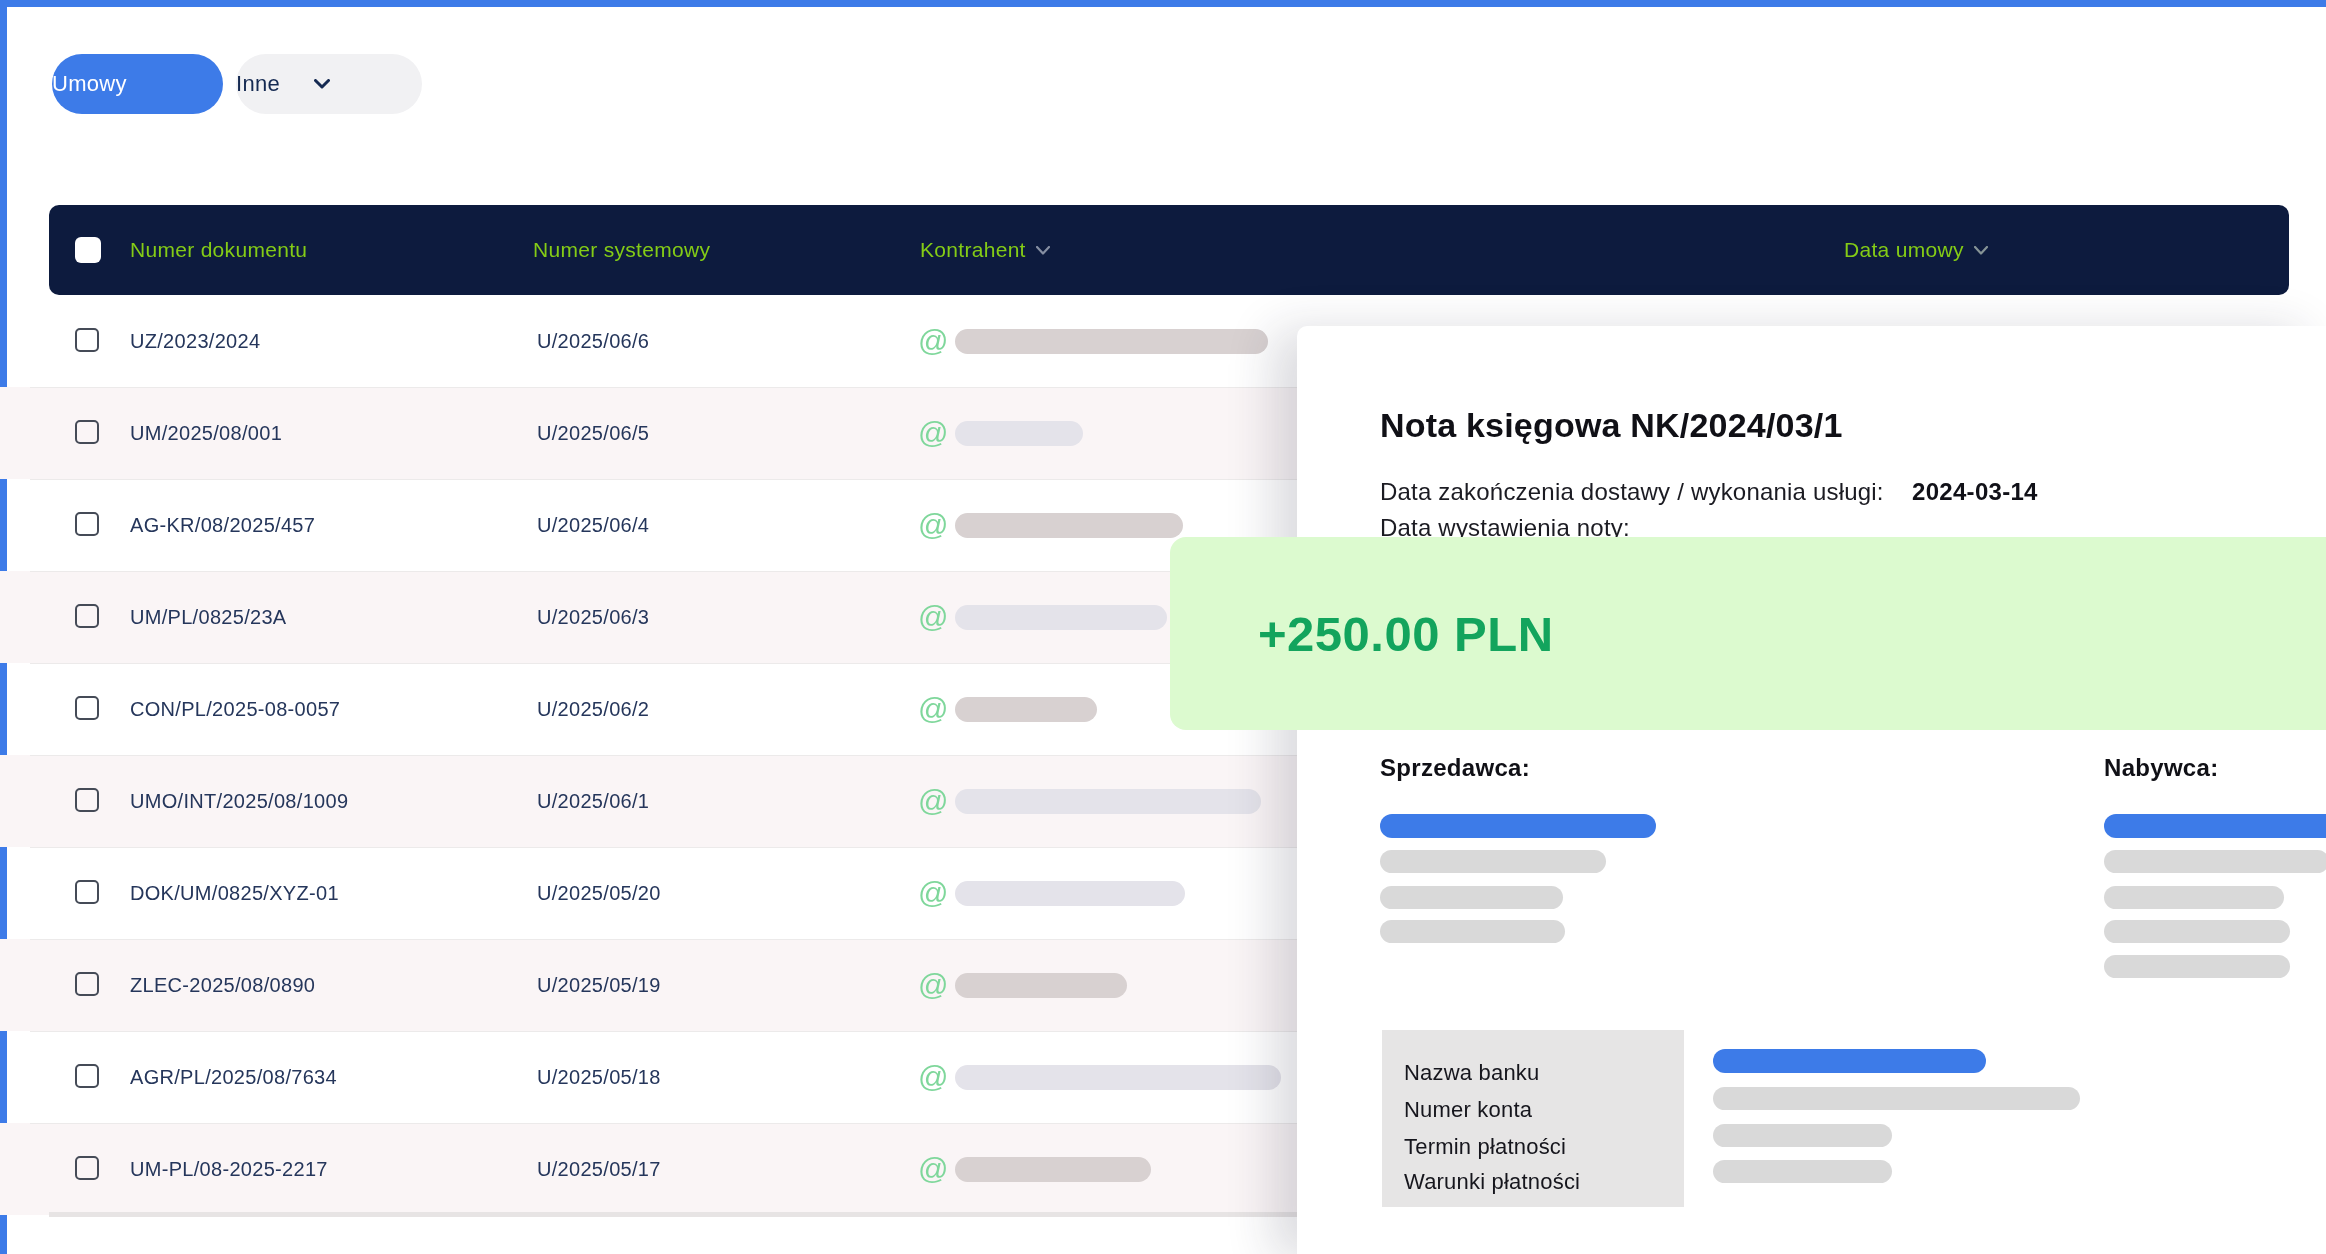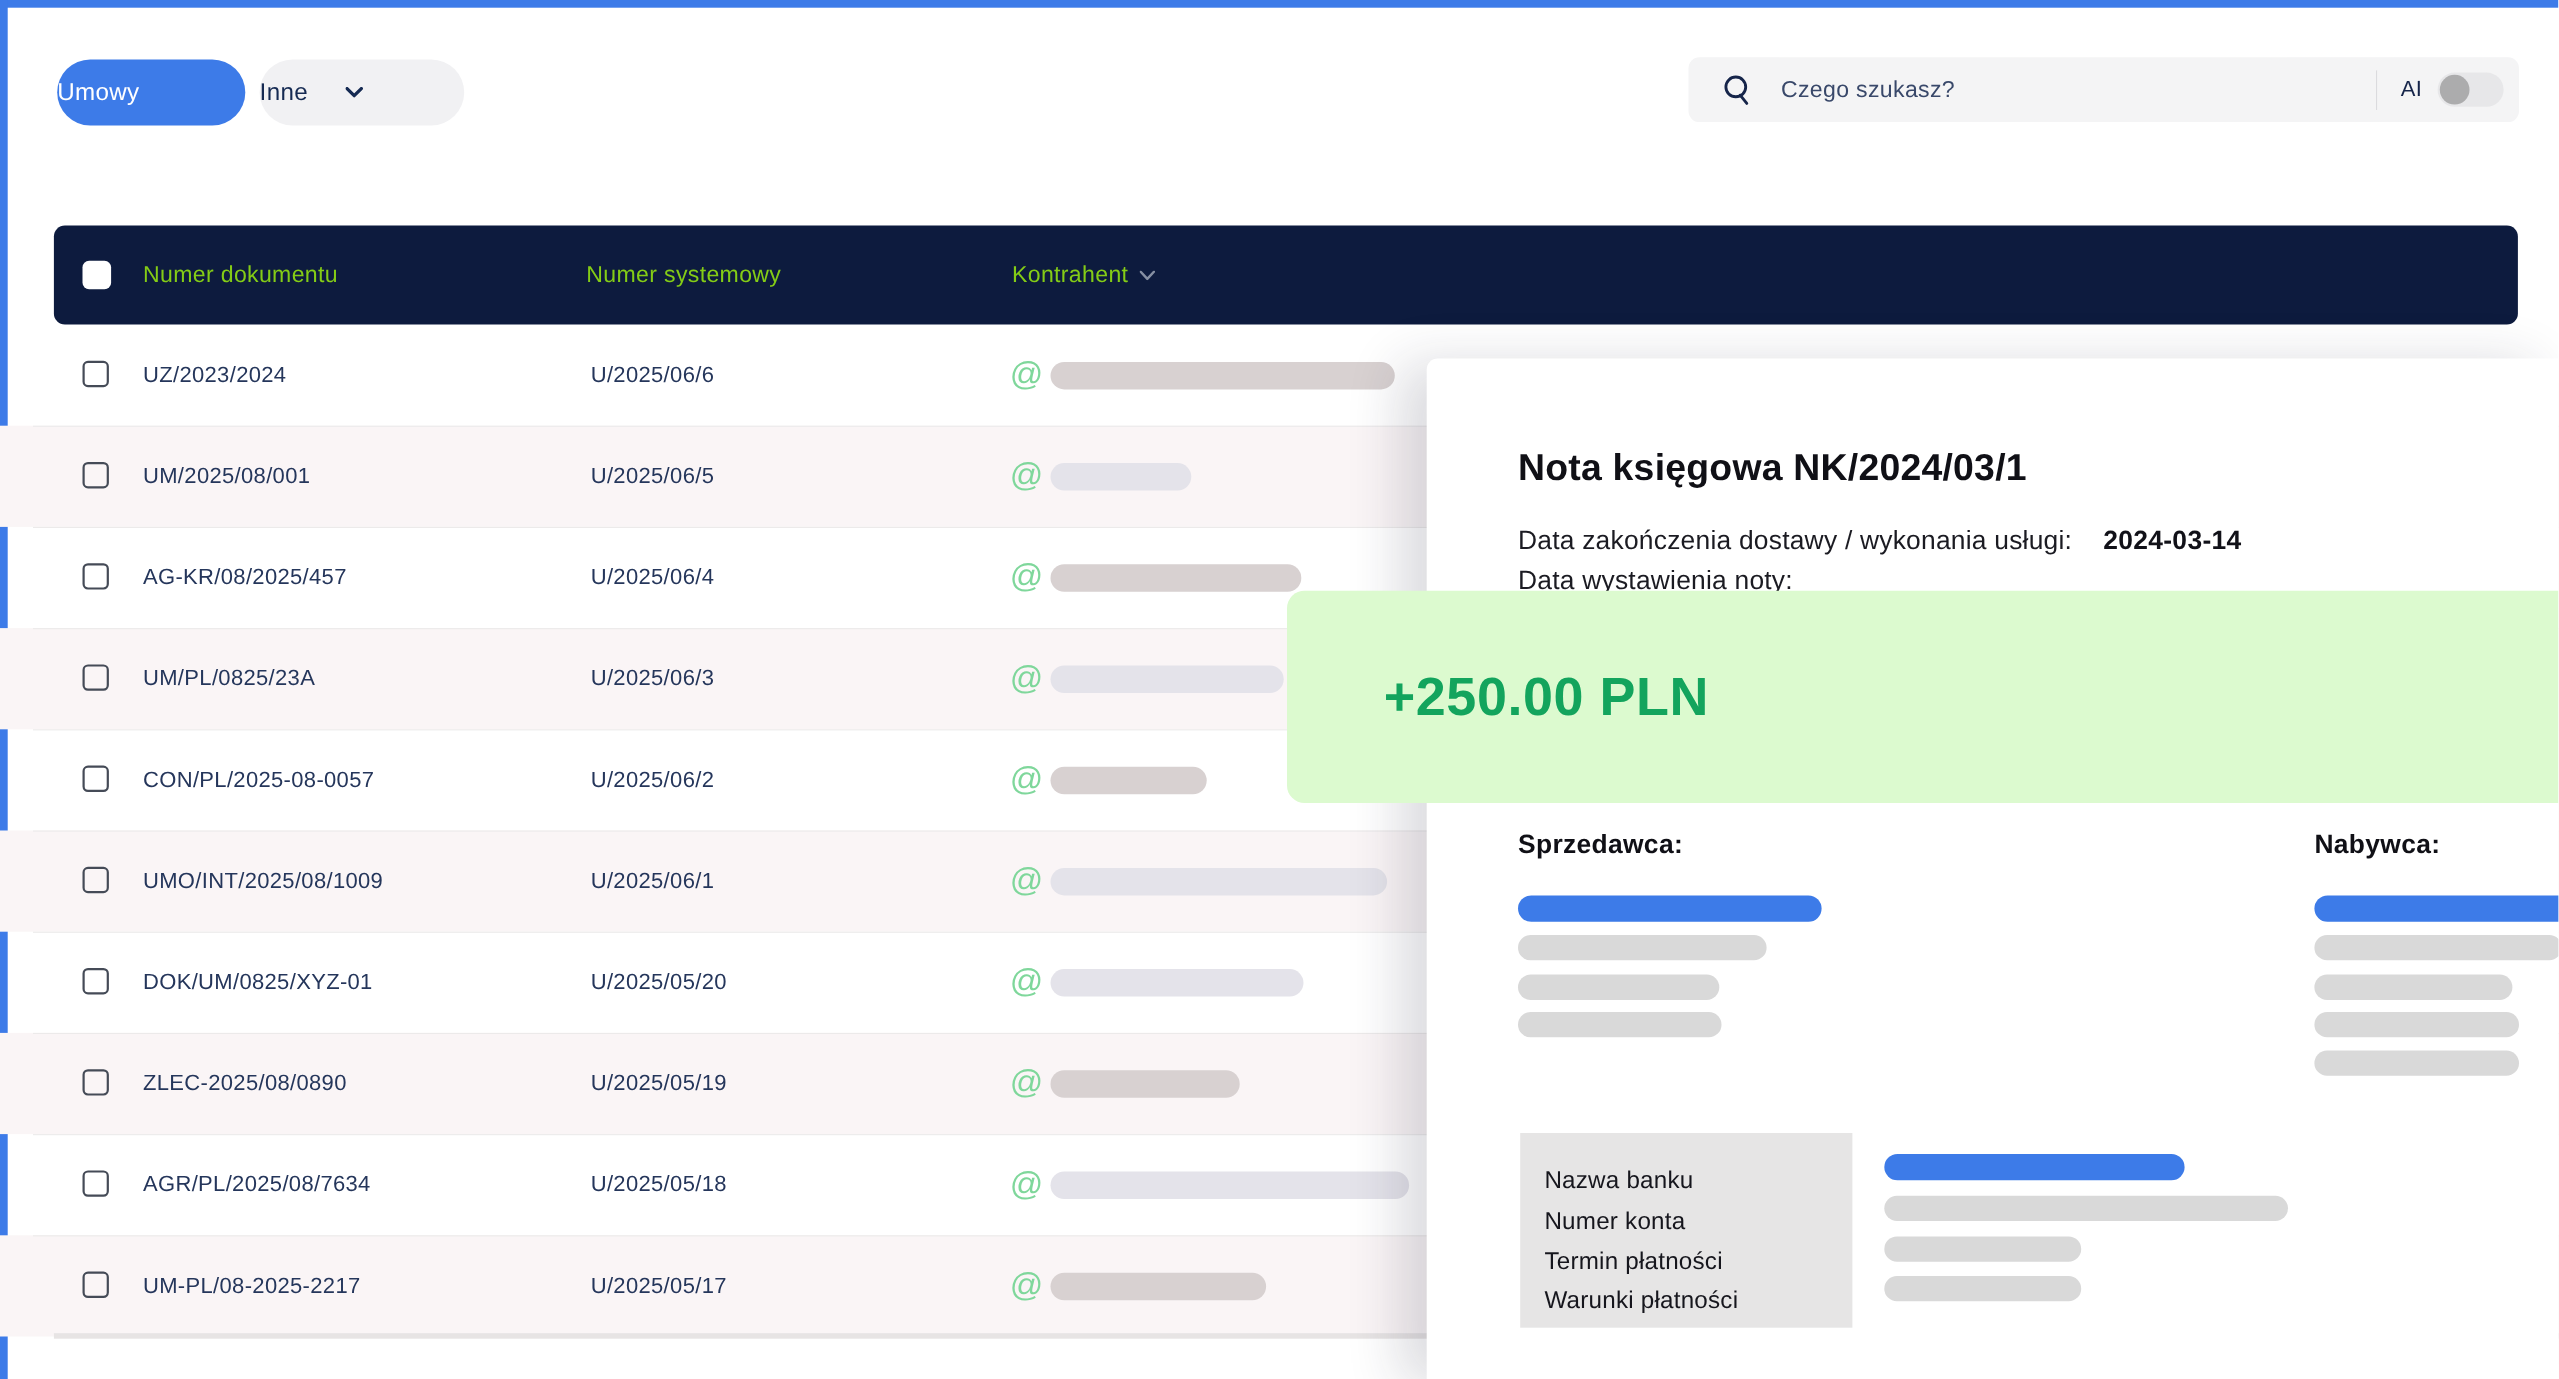--- a/index.html
+++ b/index.html
@@ -76,45 +76,39 @@
   <div class="btn btn-primary">
     <span>Umowy</span>
   </div>
   <div class="btn btn-secondary">
     <span>Inne</span>
     <svg class="chev" viewBox="0 0 16 10">
       <polyline points="1.5,1.5 8,8 14.5,1.5" fill="none" stroke="#152A52" stroke-width="3" stroke-linecap="round" stroke-linejoin="round"></polyline>
     </svg>
   </div>
 
-  <div class="search">
-    <svg class="search-icon" width="30" height="30" viewBox="0 0 30 30">
-      <circle cx="13" cy="12" r="9" fill="none" stroke="#16254A" stroke-width="2.6"></circle>
-      <line x1="17" y1="19.5" x2="23" y2="27" fill="none" stroke="#16254A" stroke-width="2.6" stroke-linecap="round"></line>
-    </svg>
-    <input class="search-input" type="text" placeholder="Czego szukasz?" style="">
-    <div class="search-divider"></div>
-    <span class="ai-label">AI</span>
-    <div class="toggle">
-      <div class="knob"></div>
-    </div>
-  </div>
 
   <div class="thead">
     <div class="cb"></div>
     <div class="th th-doc">
       <span>Numer dokumentu</span>
     </div>
     <div class="th th-sys">
       <span>Numer systemowy</span>
     </div>
     <div class="th th-kon">
       <span>Kontrahent</span>
       <svg class="sort" viewBox="0 0 14 9">
         <polyline points="1,1 7,7.5 13,1" fill="none" stroke="#AEB6C4" stroke-width="2.2" stroke-linecap="round" stroke-linejoin="round"></polyline>
+      </svg>
+    </div>
+    <div class="th th-data">
+      <span>Data umowy</span>
+      <svg class="sort" viewBox="0 0 14 9">
+        <polyline points="1,1 7,7.5 13,1" fill="none" stroke="#AFBDB4" stroke-width="2.2" stroke-linecap="round" stroke-linejoin="round"></polyline>
       </svg>
     </div>
   </div>
 
   <div class="rows" id="rows">
       <div class="row" style="top: 0px;">
         <div class="cb"></div>
         <div class="cell cell-doc">UZ/2023/2024</div>
         <div class="cell cell-sys">U/2025/06/6</div>
         <div class="at">@</div>

